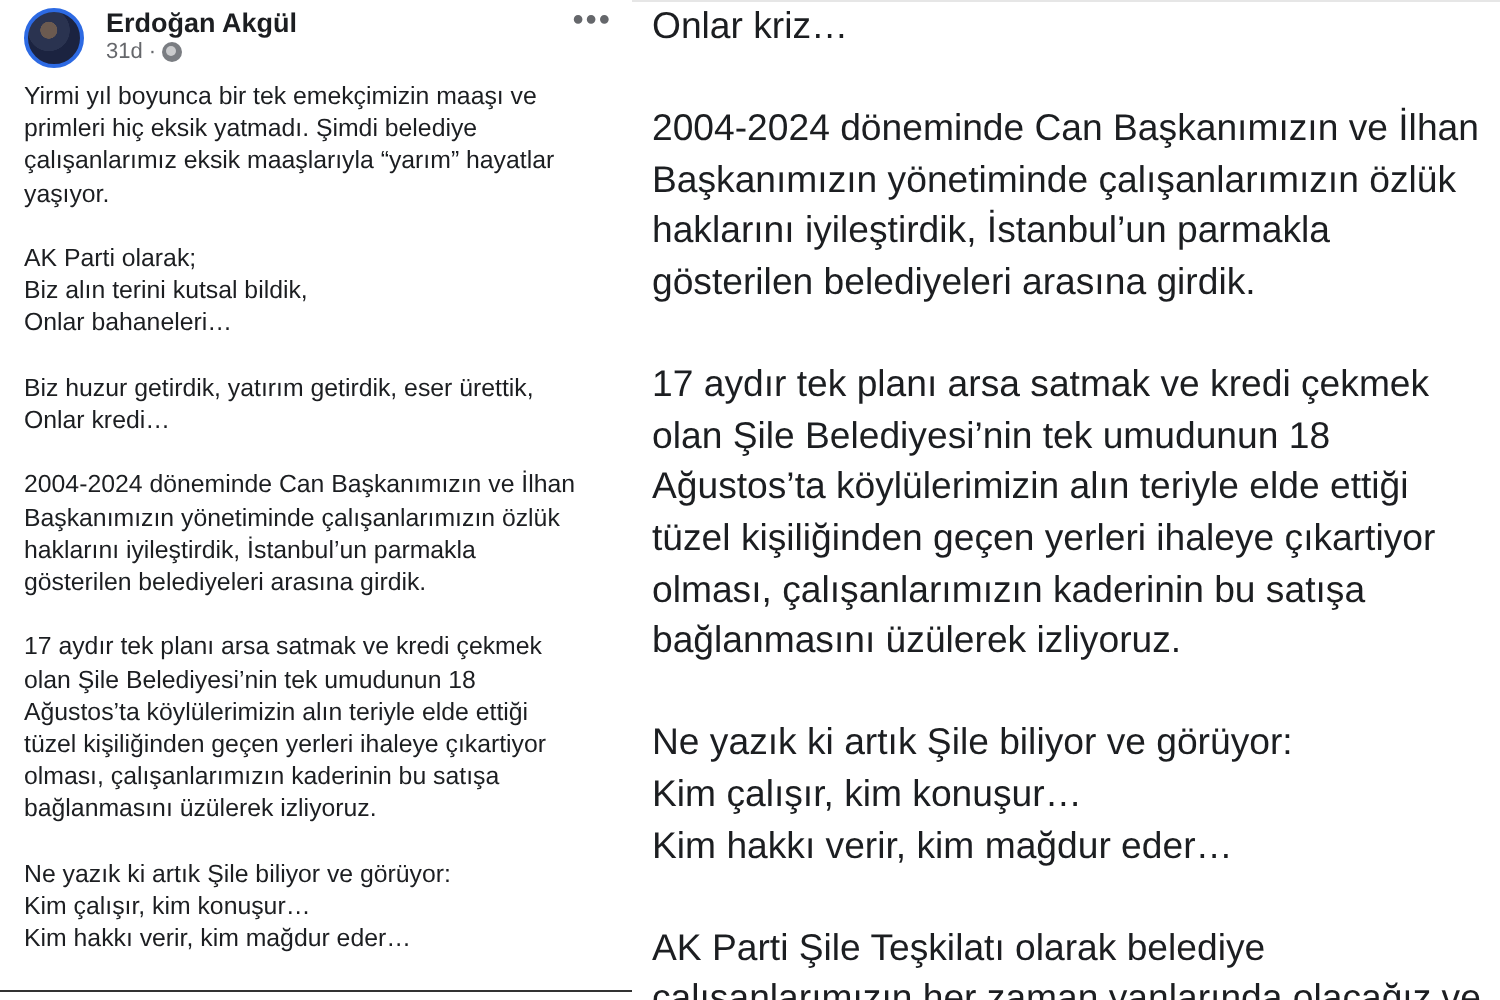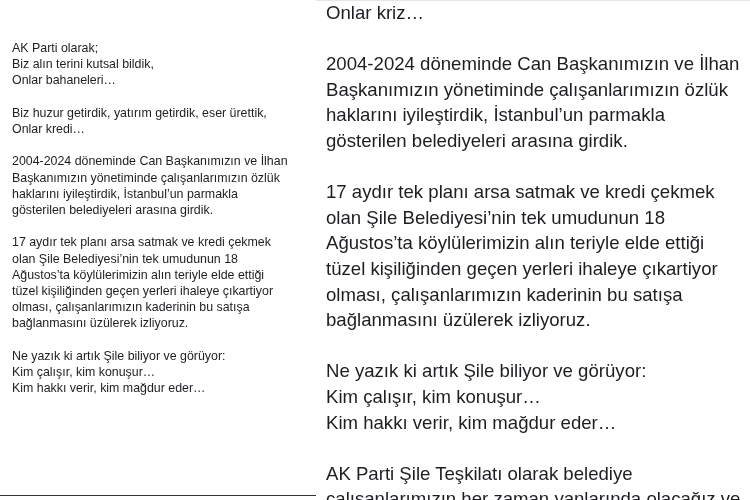--- a/index.html
+++ b/index.html
@@ -45,21 +45,35 @@
   .post-body-right {
     position:absolute; left:10px; top:-1px; width:424px;
     font-size:18.6px; line-height:25.6px; color:#1c1e21;
   }
   .para-r { margin:0 0 25.6px 0; white-space:pre-line; }
 </style>
 </head>
 <body>
 
 <div class="left-panel">
+  <div class="post-header">
+    <div class="avatar"></div>
+    <div class="author-name">Erdoğan Akgül</div>
+    <div class="post-meta">
+      <span>31d</span>
+      <span>·</span>
+      <span class="globe-icon"></span>
+    </div>
+    <div class="more-button">•••</div>
+  </div>
   <div class="post-body-left">
+    <p class="para">Yirmi yıl boyunca bir tek emekçimizin maaşı ve
+primleri hiç eksik yatmadı. Şimdi belediye
+çalışanlarımız eksik maaşlarıyla “yarım” hayatlar
+yaşıyor.</p>
     <p class="para">AK Parti olarak;
 Biz alın terini kutsal bildik,
 Onlar bahaneleri…</p>
     <p class="para">Biz huzur getirdik, yatırım getirdik, eser ürettik,
 Onlar kredi…</p>
     <p class="para">2004-2024 döneminde Can Başkanımızın ve İlhan
 Başkanımızın yönetiminde çalışanlarımızın özlük
 haklarını iyileştirdik, İstanbul’un parmakla
 gösterilen belediyeleri arasına girdik.</p>
     <p class="para">17 aydır tek planı arsa satmak ve kredi çekmek

